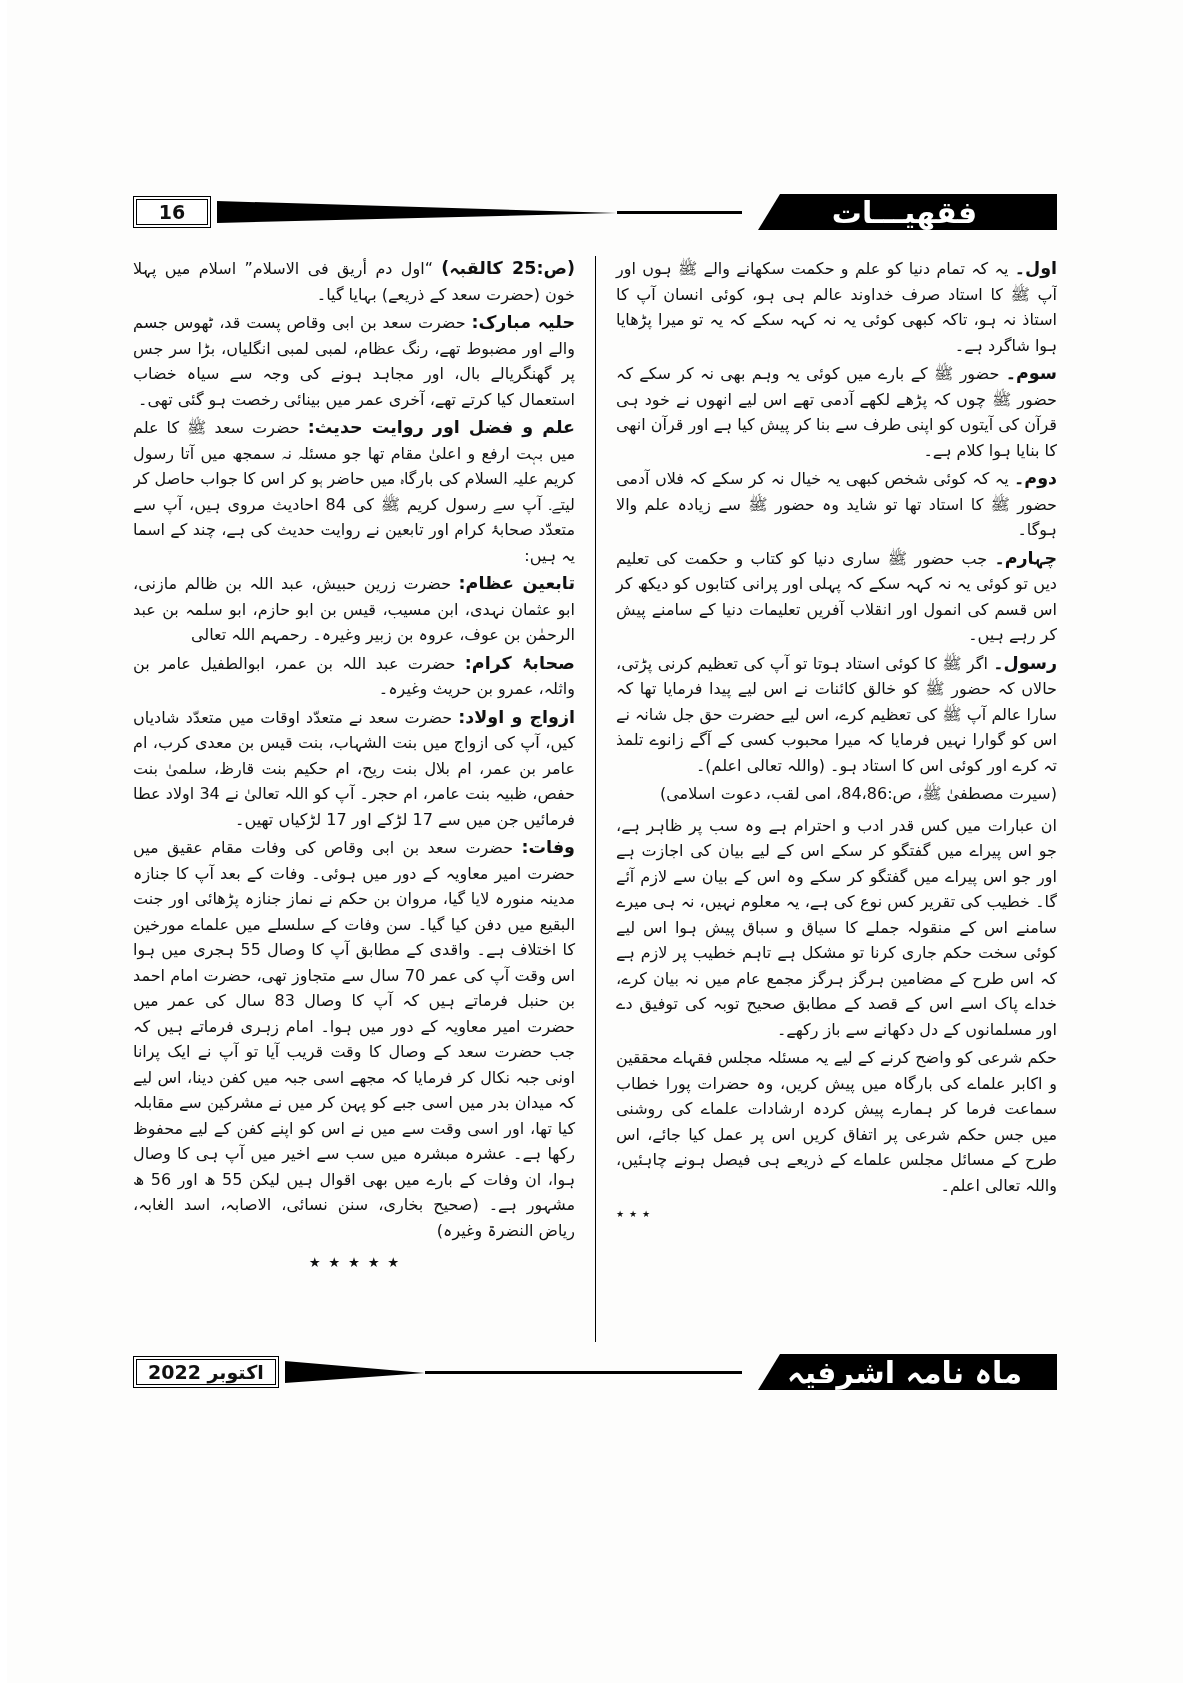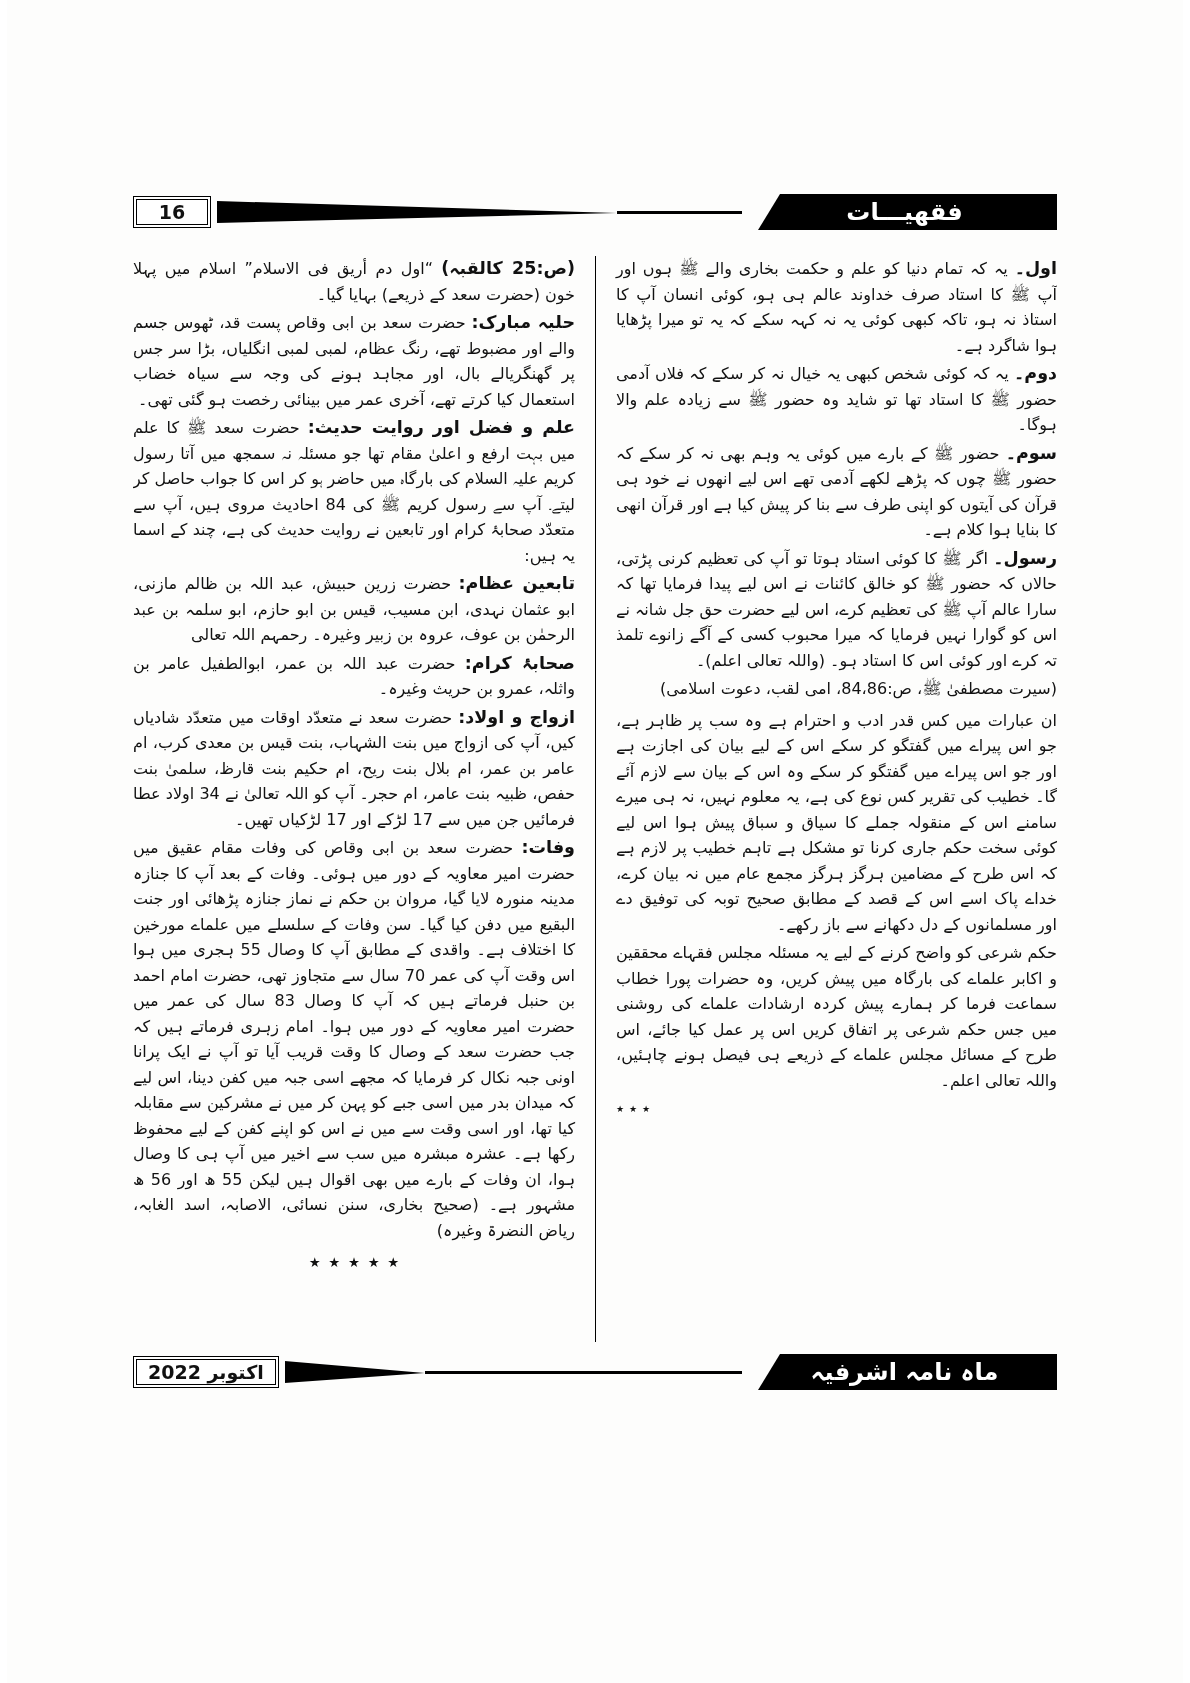--- a/index.html
+++ b/index.html
@@ -51,21 +51,21 @@
     align-self:center;
   }
   .band {
     flex:none; width:305px; height:36px;
     background:#000; color:#fff;
     display:flex; align-items:center; justify-content:center;
     clip-path:polygon(28px 0, 100% 0, 100% 100%, 6px 100%);
   }
   .band-text {
     direction:rtl;
-    font-size:24px; font-weight:bold;
+    font-size:30px; font-weight:bold;
     letter-spacing:1px;
     white-space:nowrap;
   }
 
   
   .columns {
     display:flex; flex-direction:row-reverse;
     direction:ltr;
     margin-top:14px;
     height:1096px;
@@ -103,23 +103,24 @@
       <div class="blade blade-header"></div>
       <div class="rule"></div>
       <div class="band">
         <span class="band-text">فقهيـــات</span>
       </div>
     </header>
 
     <main class="columns">
 
       <section class="col col-right">
-        <p class="para"><strong class="phead">اول۔</strong> <span>یہ کہ تمام دنیا کو علم و حکمت بخاری والے ﷺ ہوں اور آپ ﷺ کا استاد صرف خداوند عالم ہی ہو، کوئی انسان آپ کا استاذ نہ ہو، تاکہ کبھی کوئی یہ نہ کہہ سکے کہ یہ تو میرا پڑھایا ہوا شاگرد ہے۔</span></p>
+        <p class="para"><strong class="phead">اول۔</strong> <span>یہ کہ تمام دنیا کو علم و حکمت سکھانے والے ﷺ ہوں اور آپ ﷺ کا استاد صرف خداوند عالم ہی ہو، کوئی انسان آپ کا استاذ نہ ہو، تاکہ کبھی کوئی یہ نہ کہہ سکے کہ یہ تو میرا پڑھایا ہوا شاگرد ہے۔</span></p>
+        <p class="para"><strong class="phead">سوم۔</strong> <span>حضور ﷺ کے بارے میں کوئی یہ وہم بھی نہ کر سکے کہ حضور ﷺ چوں کہ پڑھے لکھے آدمی تھے اس لیے انھوں نے خود ہی قرآن کی آیتوں کو اپنی طرف سے بنا کر پیش کیا ہے اور قرآن انھی کا بنایا ہوا کلام ہے۔</span></p>
         <p class="para"><strong class="phead">دوم۔</strong> <span>یہ کہ کوئی شخص کبھی یہ خیال نہ کر سکے کہ فلاں آدمی حضور ﷺ کا استاد تھا تو شاید وہ حضور ﷺ سے زیادہ علم والا ہوگا۔</span></p>
-        <p class="para"><strong class="phead">سوم۔</strong> <span>حضور ﷺ کے بارے میں کوئی یہ وہم بھی نہ کر سکے کہ حضور ﷺ چوں کہ پڑھے لکھے آدمی تھے اس لیے انھوں نے خود ہی قرآن کی آیتوں کو اپنی طرف سے بنا کر پیش کیا ہے اور قرآن انھی کا بنایا ہوا کلام ہے۔</span></p>
+        <p class="para"><strong class="phead">چہارم۔</strong> <span>جب حضور ﷺ ساری دنیا کو کتاب و حکمت کی تعلیم دیں تو کوئی یہ نہ کہہ سکے کہ پہلی اور پرانی کتابوں کو دیکھ کر اس قسم کی انمول اور انقلاب آفریں تعلیمات دنیا کے سامنے پیش کر رہے ہیں۔</span></p>
         <p class="para"><strong class="phead">رسول۔</strong> <span>اگر ﷺ کا کوئی استاد ہوتا تو آپ کی تعظیم کرنی پڑتی، حالاں کہ حضور ﷺ کو خالق کائنات نے اس لیے پیدا فرمایا تھا کہ سارا عالم آپ ﷺ کی تعظیم کرے، اس لیے حضرت حق جل شانہ نے اس کو گوارا نہیں فرمایا کہ میرا محبوب کسی کے آگے زانوے تلمذ تہ کرے اور کوئی اس کا استاد ہو۔ (واللہ تعالی اعلم)۔</span></p>
         <p class="para citation"><span>(سیرت مصطفیٰ ﷺ، ص:84،86، امی لقب، دعوت اسلامی)</span></p>
         <p class="para"><span>ان عبارات میں کس قدر ادب و احترام ہے وہ سب پر ظاہر ہے، جو اس پیراے میں گفتگو کر سکے اس کے لیے بیان کی اجازت ہے اور جو اس پیراے میں گفتگو کر سکے وہ اس کے بیان سے لازم آئے گا۔ خطیب کی تقریر کس نوع کی ہے، یہ معلوم نہیں، نہ ہی میرے سامنے اس کے منقولہ جملے کا سیاق و سباق پیش ہوا اس لیے کوئی سخت حکم جاری کرنا تو مشکل ہے تاہم خطیب پر لازم ہے کہ اس طرح کے مضامین ہرگز ہرگز مجمع عام میں نہ بیان کرے، خداے پاک اسے اس کے قصد کے مطابق صحیح توبہ کی توفیق دے اور مسلمانوں کے دل دکھانے سے باز رکھے۔</span></p>
         <p class="para"><span>حکم شرعی کو واضح کرنے کے لیے یہ مسئلہ مجلس فقہاے محققین و اکابر علماے کی بارگاہ میں پیش کریں، وہ حضرات پورا خطاب سماعت فرما کر ہمارے پیش کردہ ارشادات علماے کی روشنی میں جس حکم شرعی پر اتفاق کریں اس پر عمل کیا جائے، اس طرح کے مسائل مجلس علماے کے ذریعے ہی فیصل ہونے چاہئیں، واللہ تعالی اعلم۔</span></p>
         <p class="para stars-small"><span>٭ ٭ ٭</span></p>
       </section>
 
       <section class="col col-left">
         <p class="para"><strong class="phead">(ص:25 کالقبہ)</strong> <span>“اول دم أریق فی الاسلام” اسلام میں پہلا خون (حضرت سعد کے ذریعے) بہایا گیا۔</span></p>
         <p class="para"><strong class="phead">حلیہ مبارک:</strong> <span>حضرت سعد بن ابی وقاص پست قد، ٹھوس جسم والے اور مضبوط تھے، رنگ عظام، لمبی لمبی انگلیاں، بڑا سر جس پر گھنگریالے بال، اور مجاہد ہونے کی وجہ سے سیاہ خضاب استعمال کیا کرتے تھے، آخری عمر میں بینائی رخصت ہو گئی تھی۔</span></p>

